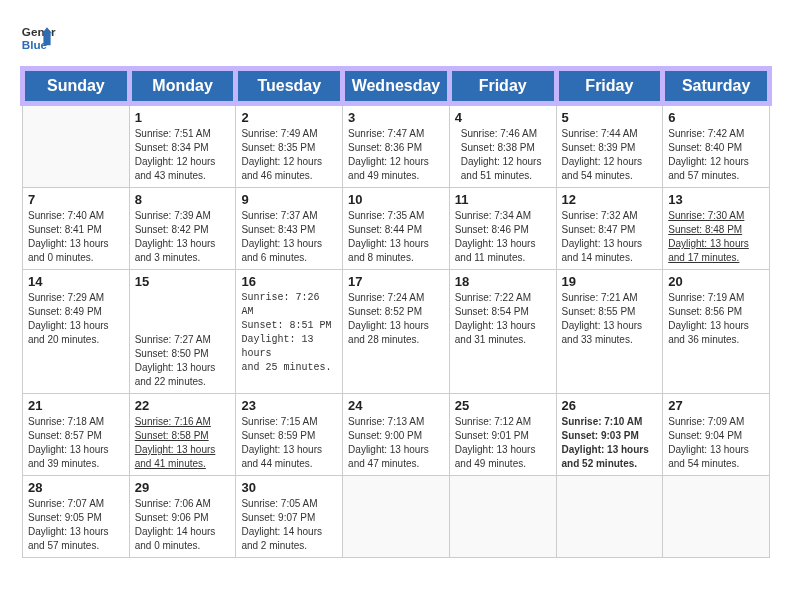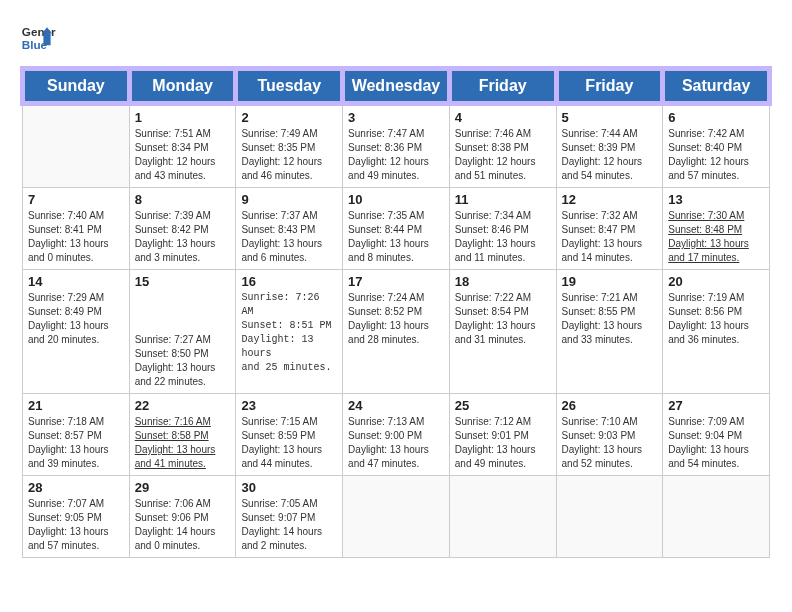--- a/index.html
+++ b/index.html
@@ -124,21 +124,21 @@
         </td>
         <td>
           <div class="day-number">3</div>
           <div class="day-info" style="white-space: pre-line;">Sunrise: 7:47 AM
 Sunset: 8:36 PM
 Daylight: 12 hours
 and 49 minutes.</div>
         </td>
         <td>
           <div class="day-number">4</div>
-          <div class="day-info" style="white-space: pre-line;">Sunrise: 7:46 AM
+          <div class="day-info" style="white-space: pre-line; margin-left: 6px;">Sunrise: 7:46 AM
 Sunset: 8:38 PM
 Daylight: 12 hours
 and 51 minutes.</div>
         </td>
         <td>
           <div class="day-number">5</div>
           <div class="day-info" style="white-space: pre-line;">Sunrise: 7:44 AM
 Sunset: 8:39 PM
 Daylight: 12 hours
 and 54 minutes.</div>
@@ -284,21 +284,21 @@
         </td>
         <td>
           <div class="day-number">25</div>
           <div class="day-info" style="white-space: pre-line;">Sunrise: 7:12 AM
 Sunset: 9:01 PM
 Daylight: 13 hours
 and 49 minutes.</div>
         </td>
         <td>
           <div class="day-number">26</div>
-          <div class="day-info" style="white-space: pre-line;">Sunrise: 7:10 AM
+          <div class="day-info" style="white-space: pre-line; font-weight: bold;">Sunrise: 7:10 AM
 Sunset: 9:03 PM
 Daylight: 13 hours
 and 52 minutes.</div>
         </td>
         <td>
           <div class="day-number">27</div>
           <div class="day-info" style="white-space: pre-line;">Sunrise: 7:09 AM
 Sunset: 9:04 PM
 Daylight: 13 hours
 and 54 minutes.</div>

